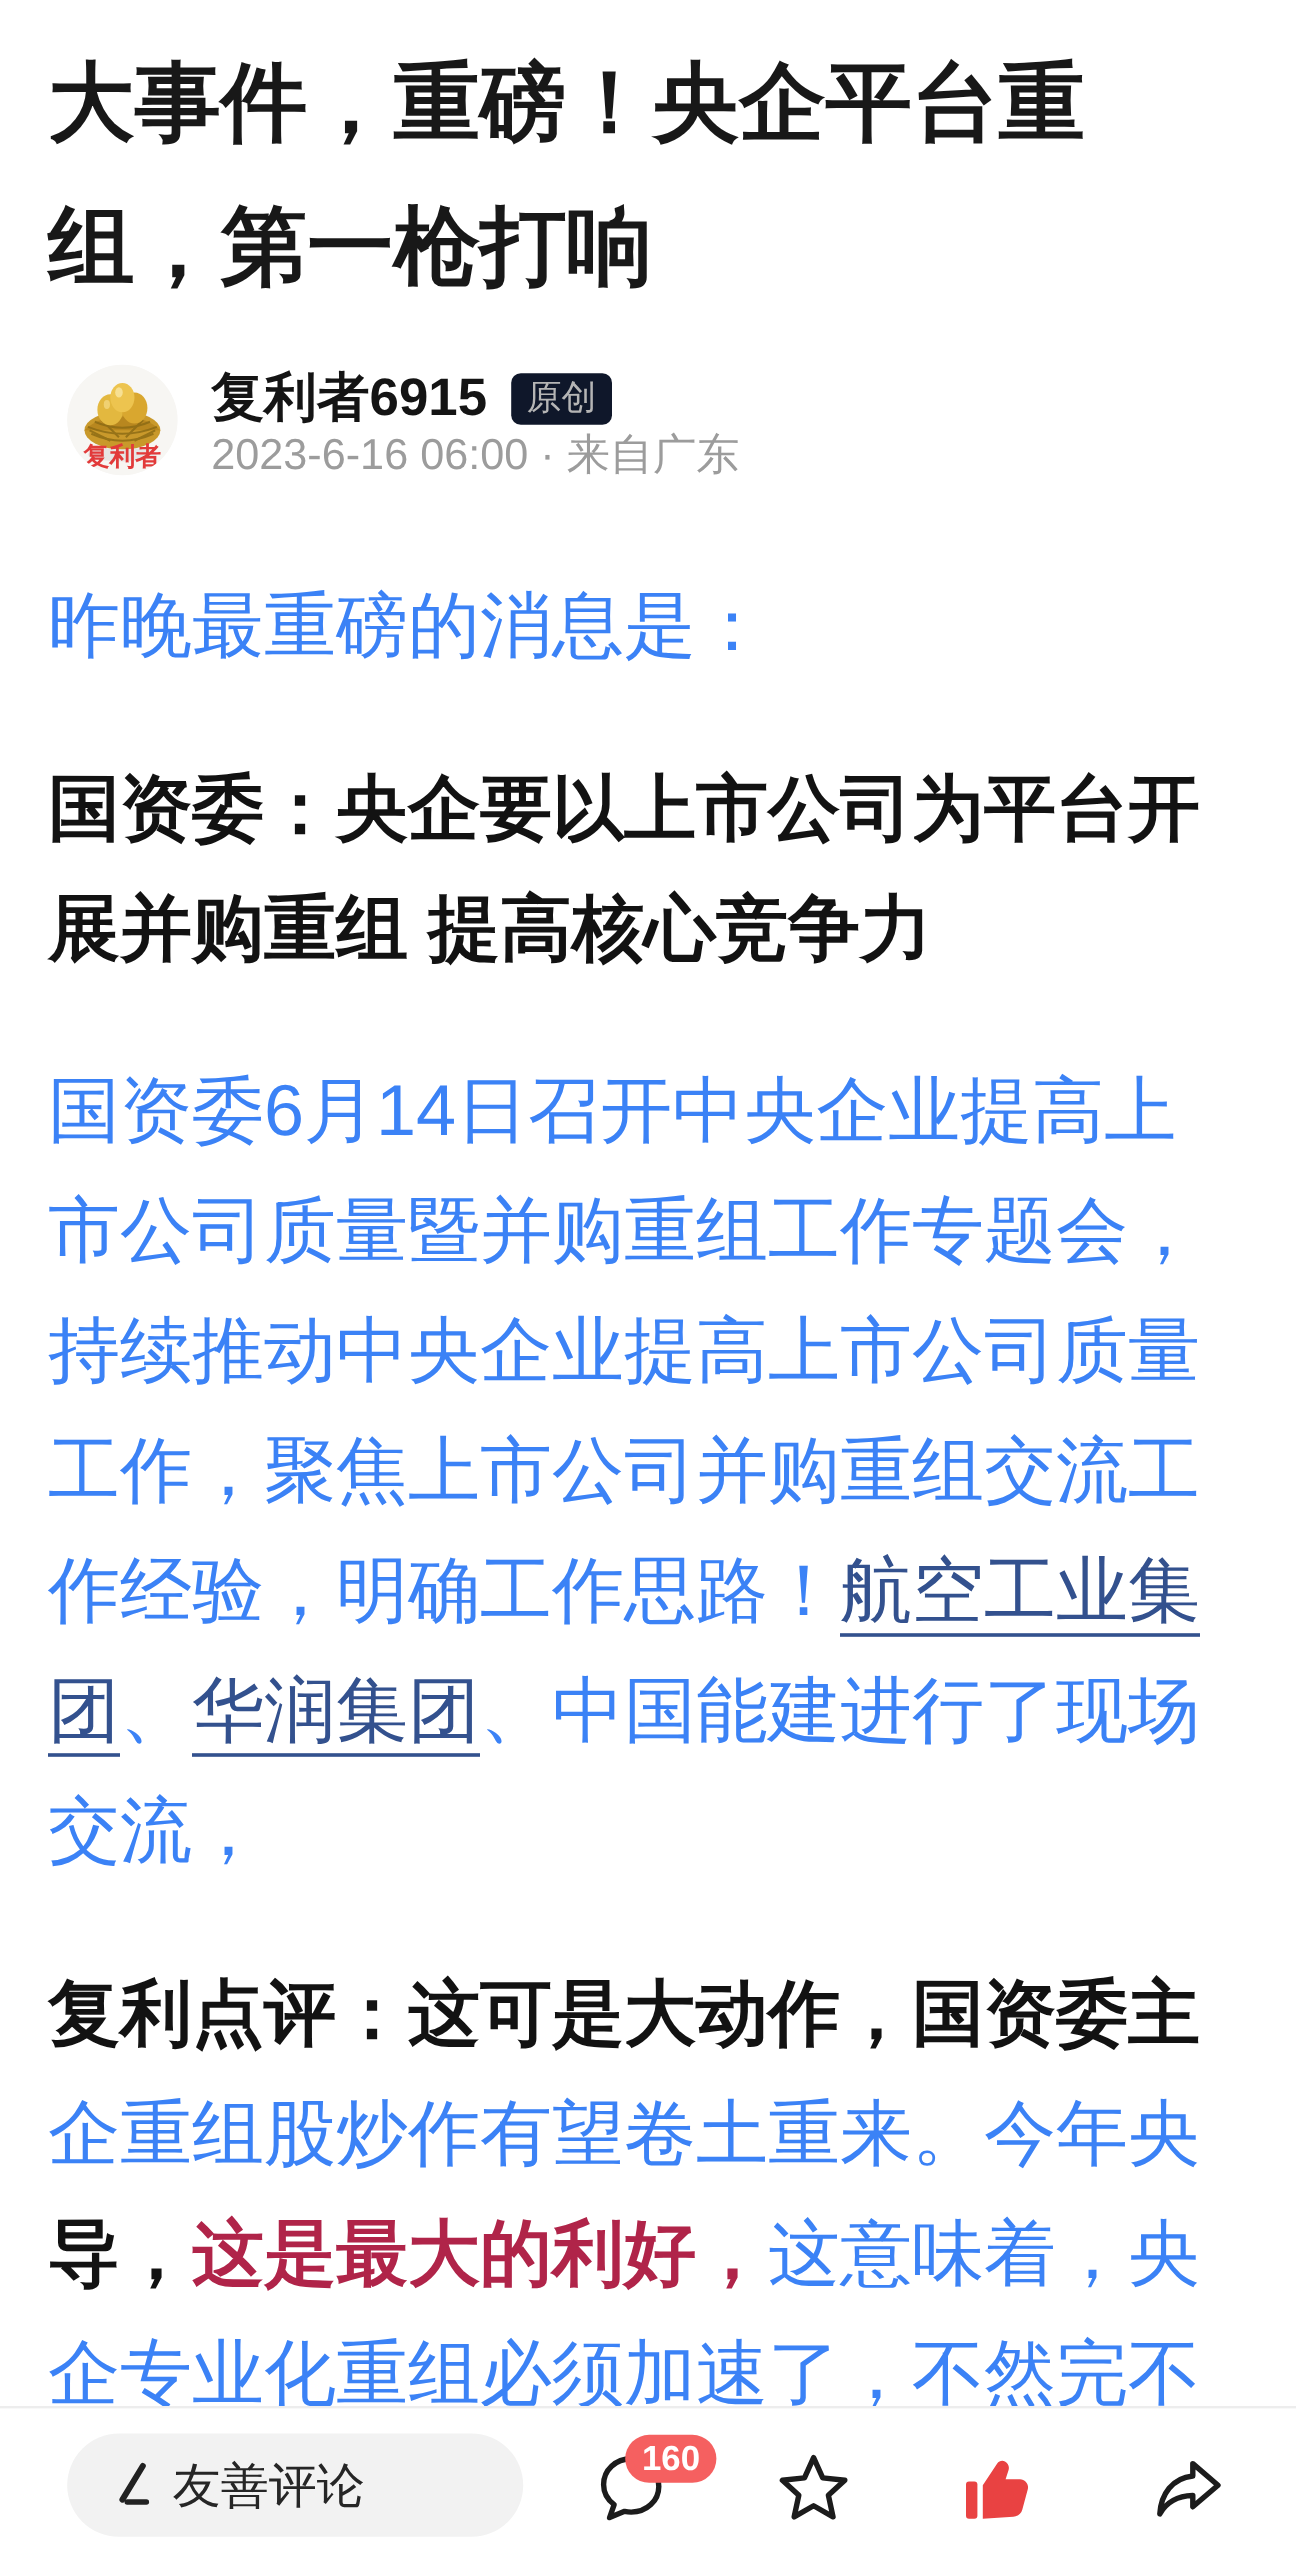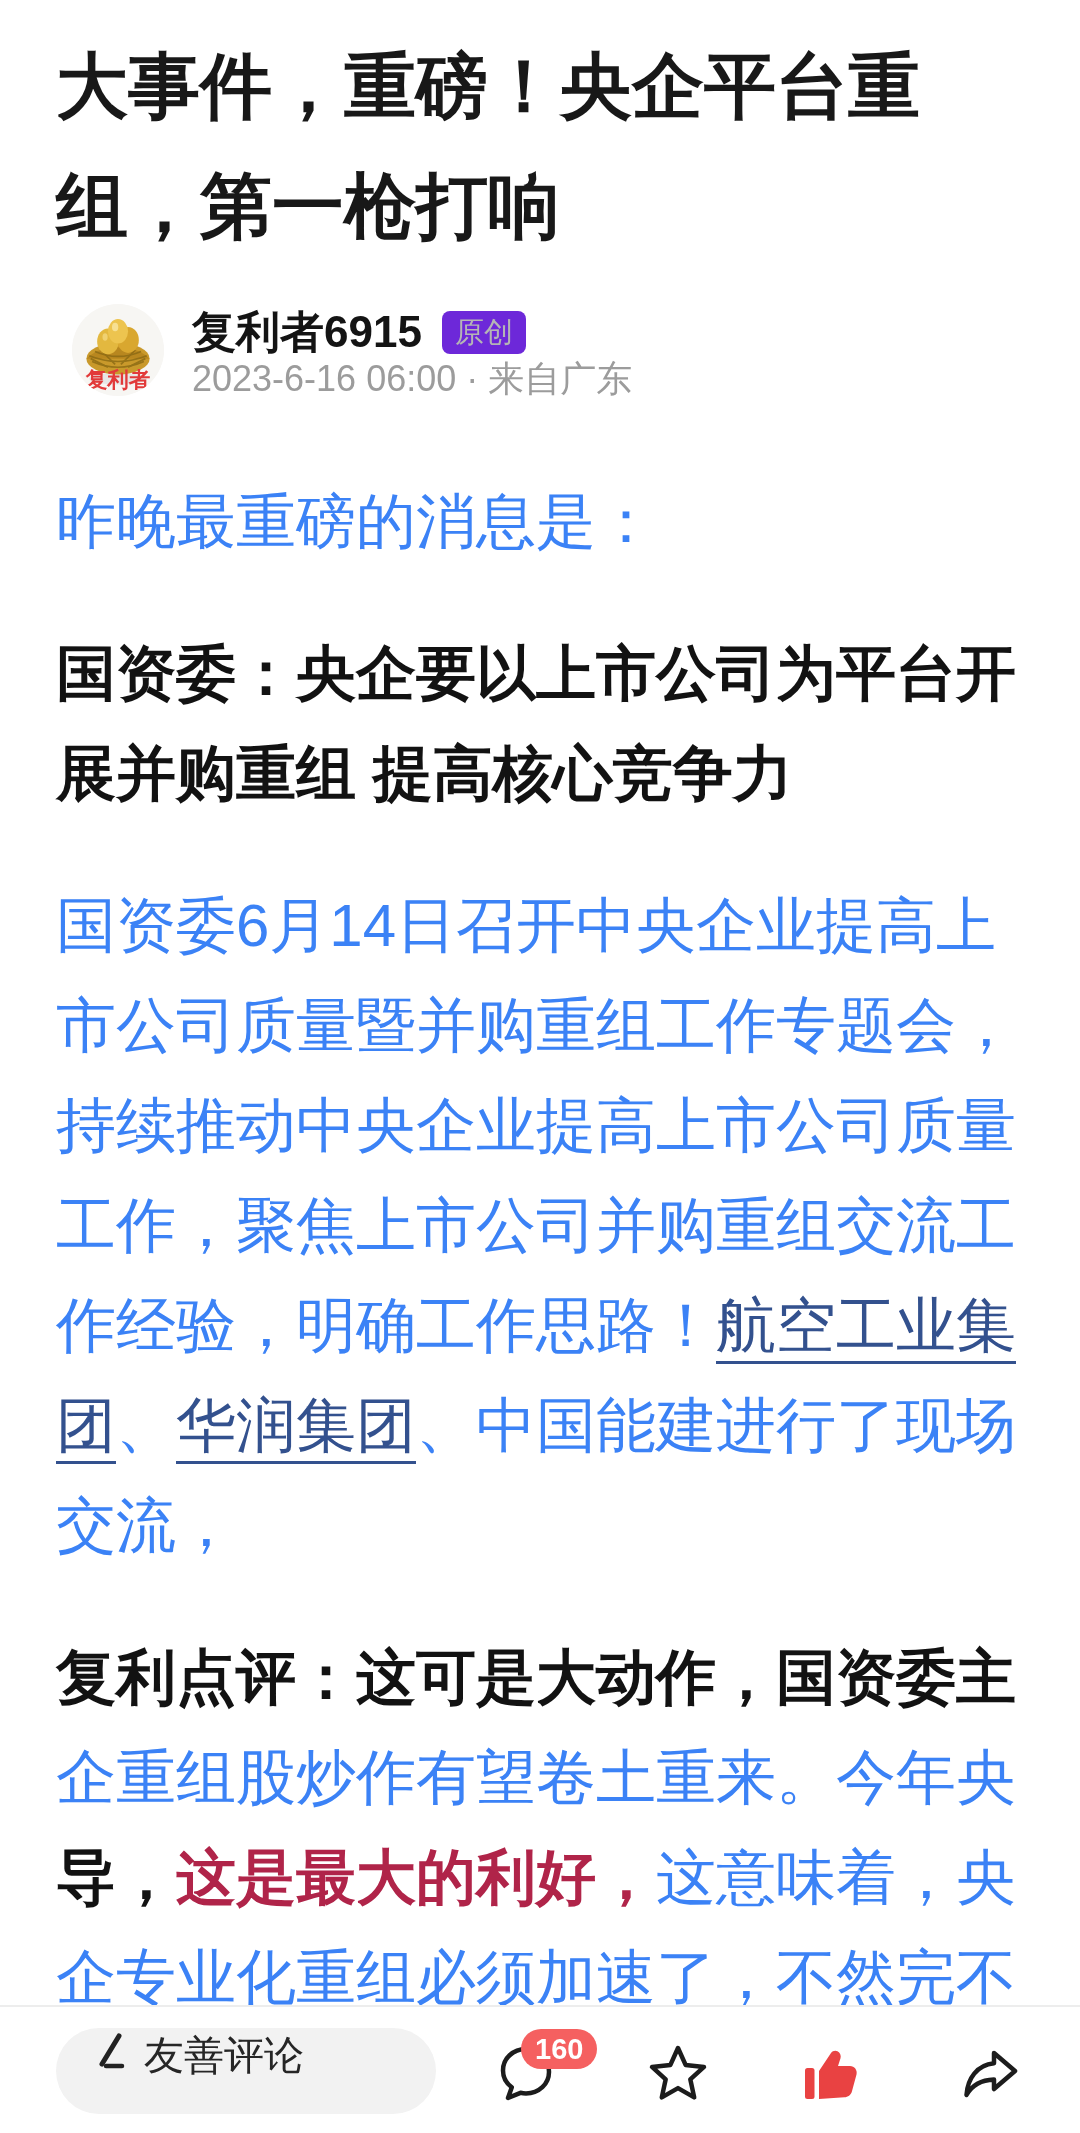--- a/index.html
+++ b/index.html
@@ -1,43 +1,43 @@
 <!DOCTYPE html>
 <html><head>
 <meta charset="utf-8">
 <style>
   html,body{margin:0;padding:0;}
   body{
     width:1080px;height:2133px;background:#ffffff;overflow:hidden;position:relative;
     font-family:"Liberation Sans","DejaVu Sans",sans-serif;
   }
-  .content{padding:0 56px;}
+  .content{padding:0 40px;}
   
   .title{margin:26px 0 0;font-weight:700;color:#181818;font-size:72px;line-height:120px;}
   .title-line{white-space:nowrap;}
   
   .author-row{margin-top:38px;display:flex;align-items:flex-start;}
   .avatar{width:92px;height:92px;border-radius:50%;overflow:hidden;flex:0 0 auto;background:#f7f6f4;margin-left:16px;text-align:right;}
   .author-info{margin-left:28px;padding-top:2px;}
   .author-name-line{display:flex;align-items:center;}
   .author-name{font-size:44px;font-weight:700;color:#141414;line-height:52px;}
-  .origin-badge{margin-left:20px;background:#6d28d9;color:#b5b5b5;font-size:29px;line-height:29px;padding:7px 13px;border-radius:8px;}
+  .origin-badge{margin-left:20px;background:#0f172a;color:#b5b5b5;font-size:29px;line-height:29px;padding:7px 13px;border-radius:8px;}
   .timestamp{font-size:36px;color:#9c9c9c;line-height:42px;}
   
   .article{margin-top:72px;font-size:60px;line-height:100px;color:#151515;}
   .para{margin-top:52px;}
   .para:first-child{margin-top:0;}
   .aline{white-space:nowrap;}
   .seg{color:#3b82f6;font-weight:400;}
   .seg.b{font-weight:700;color:#121212;}
   .seg.l{color:#33518e;font-weight:400;border-bottom:3px solid #33518e;padding-bottom:2px;}
   .seg.a{color:#b02449;font-weight:700;}
   
   .bottom-bar{position:absolute;left:0;top:2005px;width:1080px;height:128px;background:#ffffff;border-top:2px solid #ededed;box-sizing:border-box;z-index:5;}
-  .comment-pill{position:absolute;left:56px;top:21px;width:380px;height:86px;background:#f2f2f2;border-radius:43px;display:flex;align-items:flex-start;}
+  .comment-pill{position:absolute;left:56px;top:21px;width:380px;height:86px;background:#f2f2f2;border-radius:43px;display:flex;align-items:center;}
   .pencil-wrap{margin-left:32px;width:48px;height:48px;flex:0 0 auto;}
   .comment-placeholder{margin-left:8px;font-size:40px;color:#262626;}
   .act-icon{position:absolute;top:34px;width:64px;height:64px;}
   .act-comment{left:494px;}
   .act-star{left:646px;}
   .act-like{left:798px;}
   .act-share{left:958px;}
   .count-badge{position:absolute;left:521px;top:22px;min-width:34px;padding:3px 14px;height:34px;background:#f56060;border-radius:20px;color:#ffffff;font-size:29px;font-weight:700;line-height:34px;text-align:left;z-index:6;}
 </style>
 </head>

